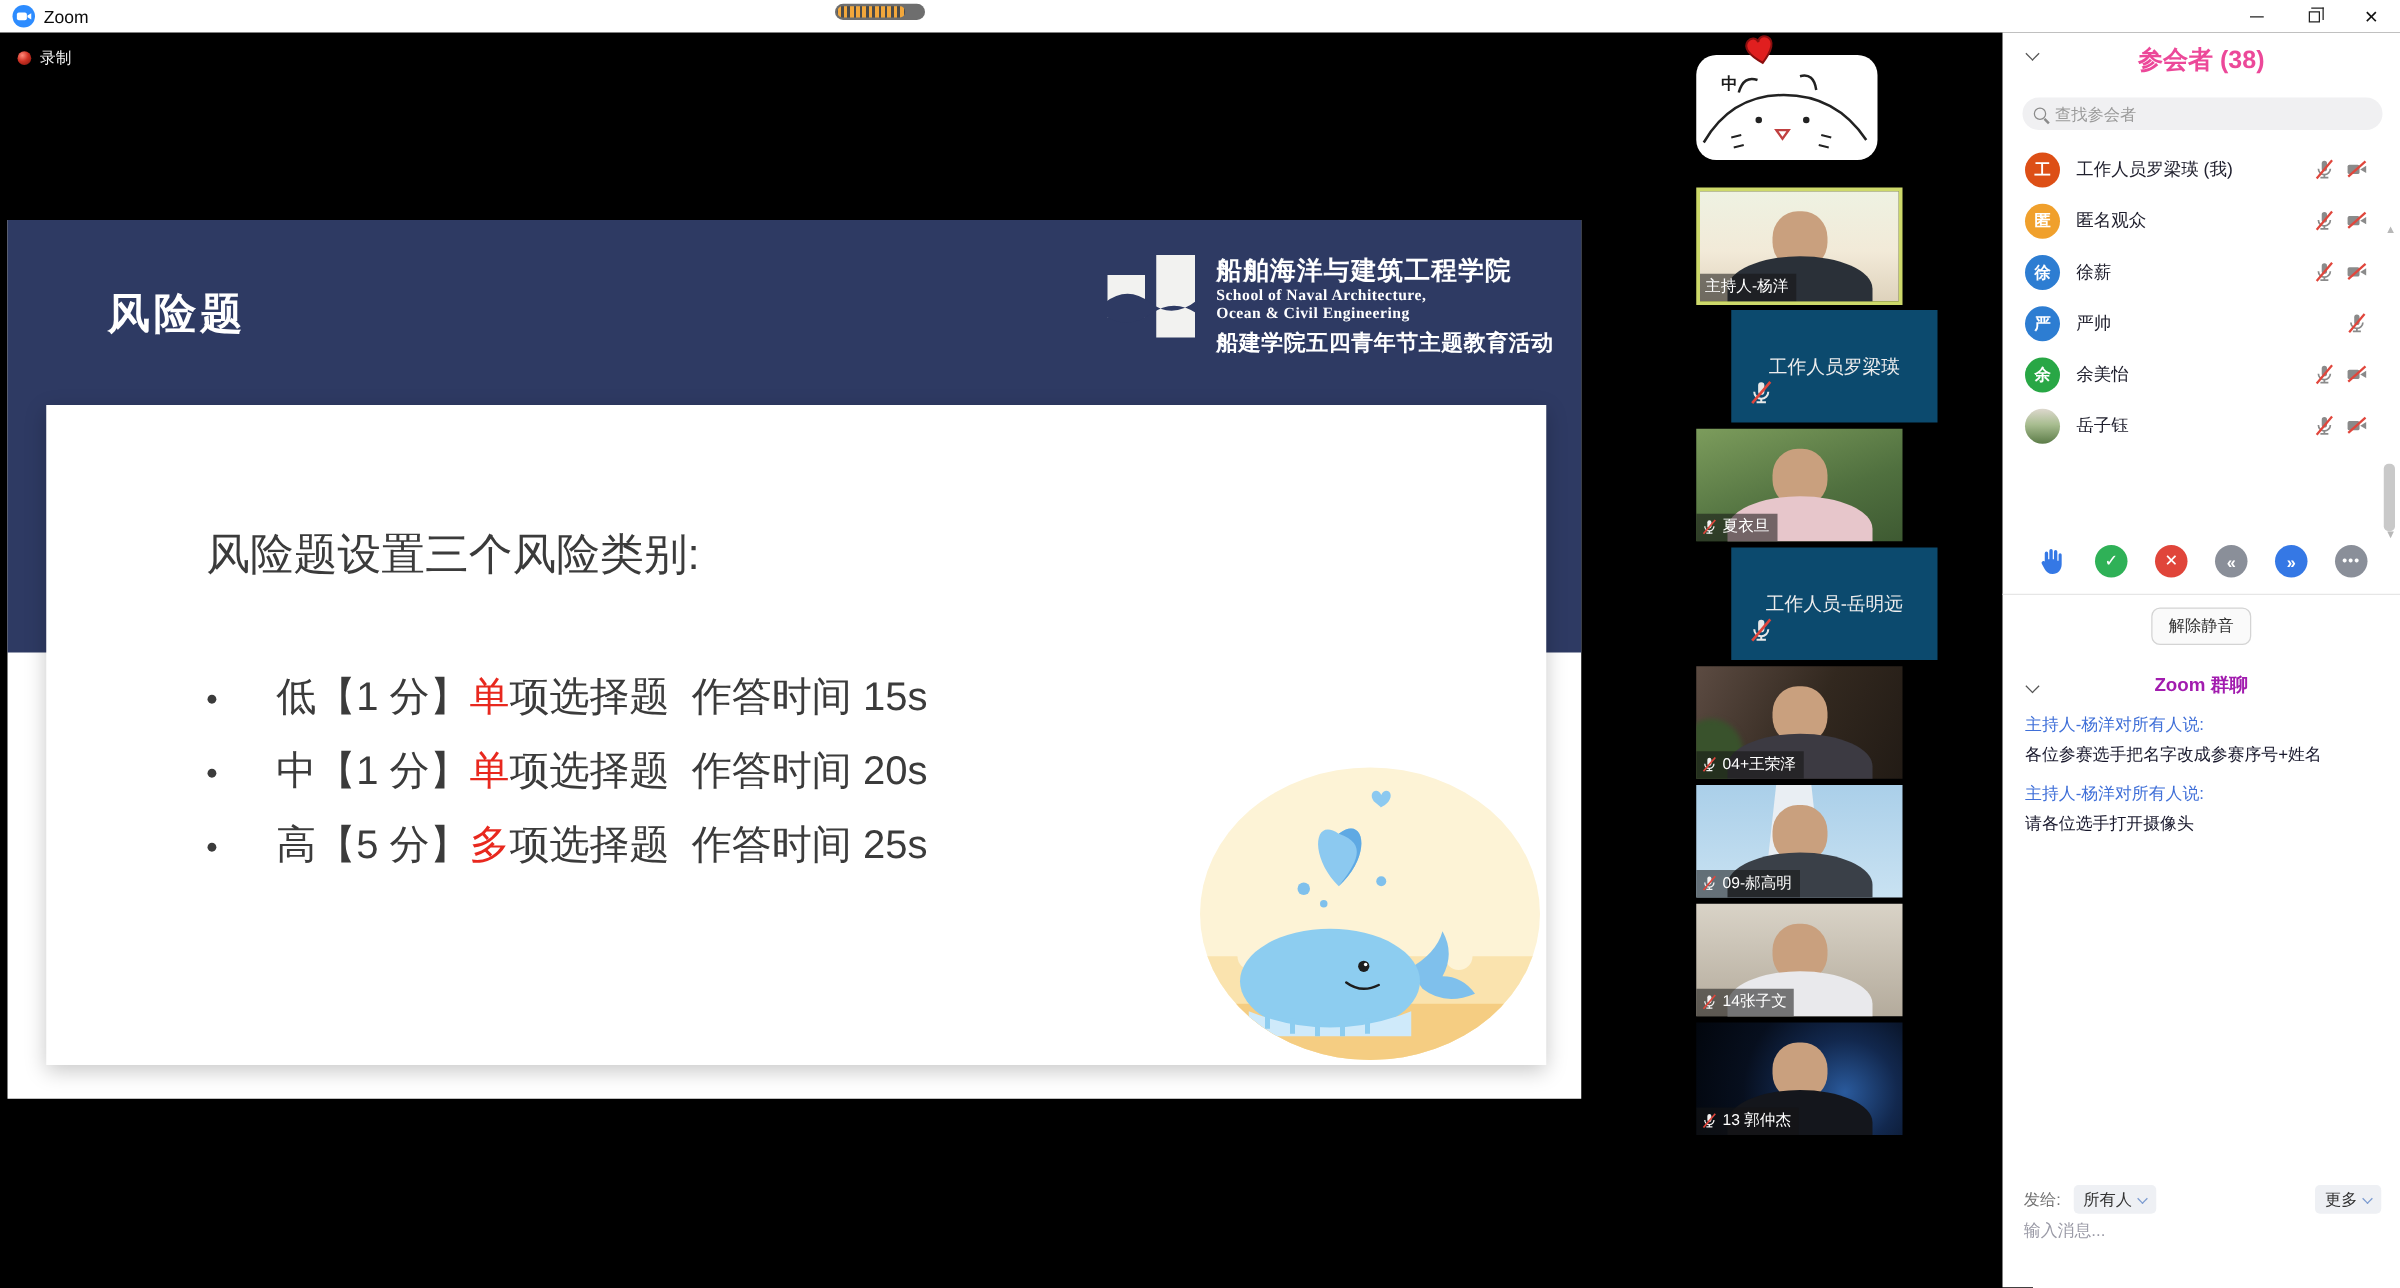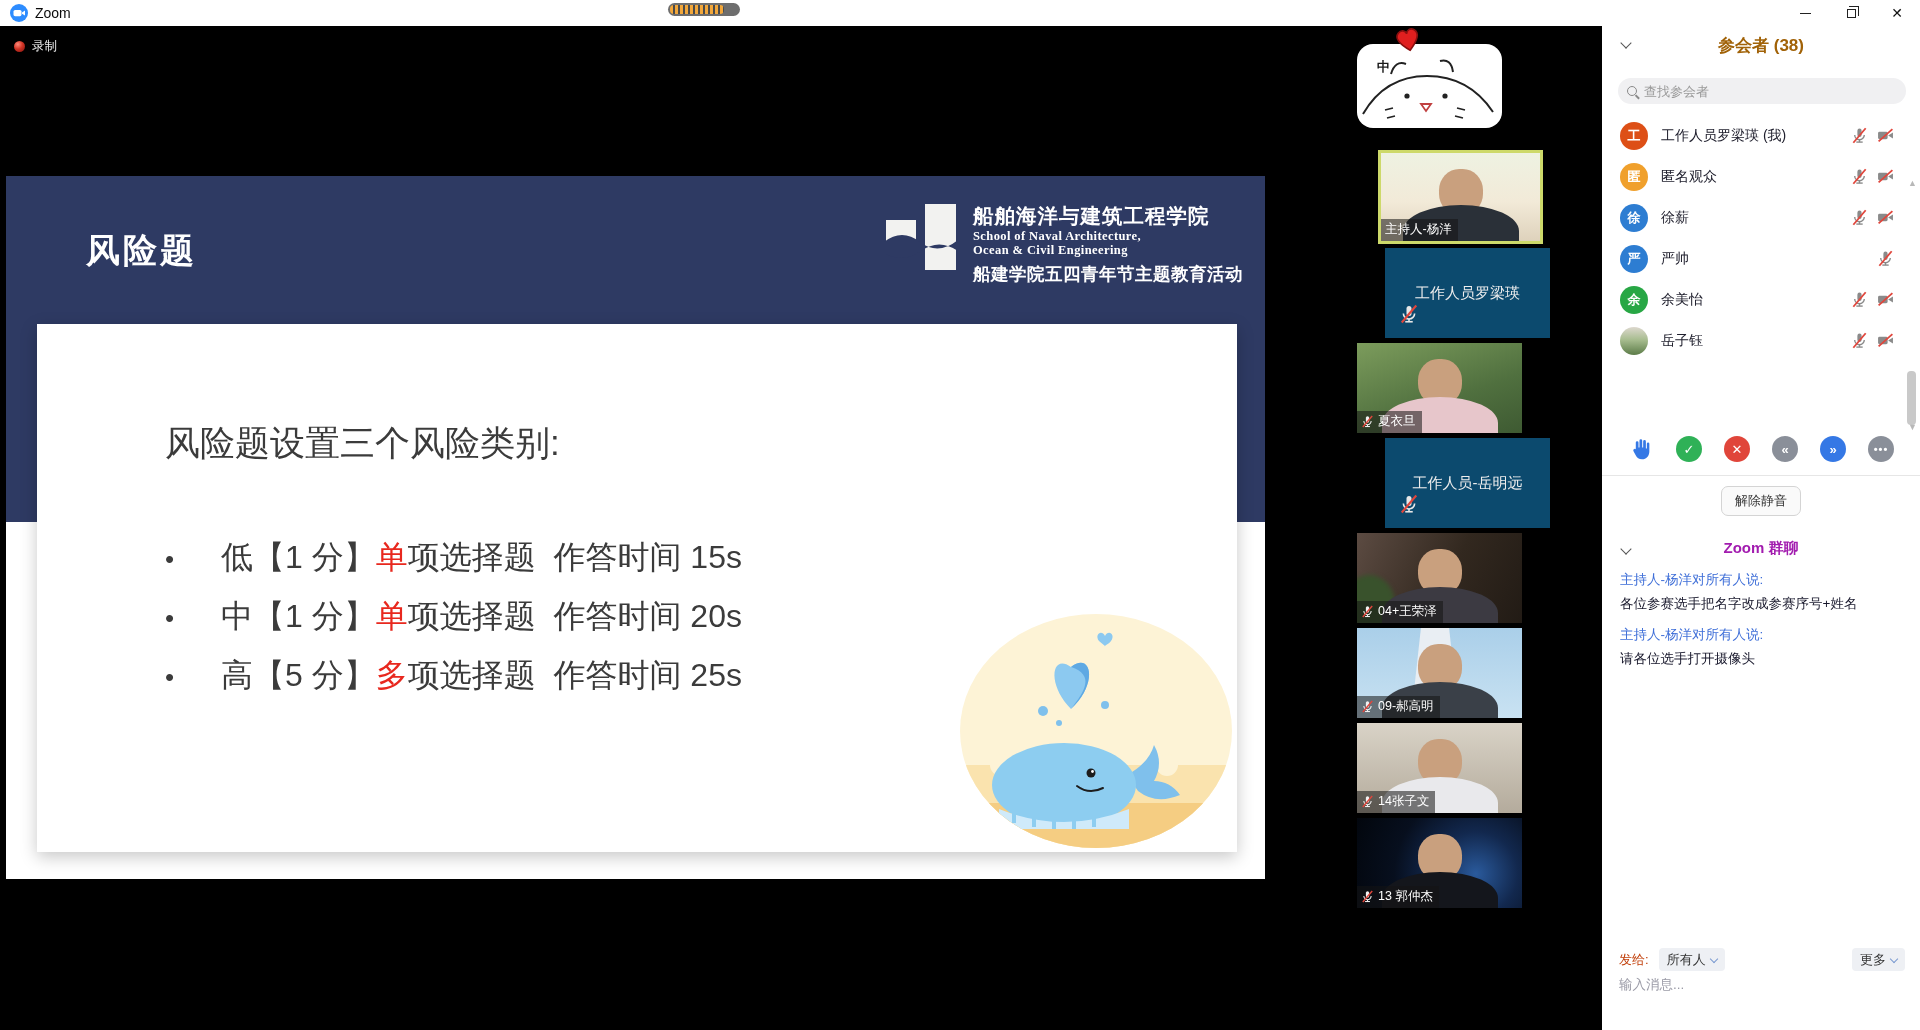--- a/index.html
+++ b/index.html
@@ -47,21 +47,21 @@
   .bullets li { display:flex; align-items:baseline; height:59px; font-size:32px; color:#3b3b3b; white-space:pre; }
   .bullets .dot { width:56px; font-size:26px; color:#3b3b3b; }
   .bullets .red { color:#e8281e; }
   .whale { position:absolute; left:922px; top:289px; width:275px; height:236px; }
 
   
   .vtile { position:absolute; left:1357px; width:165px; height:90px; background:#1d1d1d; overflow:hidden; }
   .cat-tile { position:absolute; left:1357px; top:18px; width:145px; height:84px; background:#fff; border-radius:16px; z-index:8; overflow:hidden; }
   .cat-flag { position:absolute; left:20px; top:14px; font-size:13px; font-weight:bold; color:#1a1a1a; }
   .heart { position:absolute; left:1394px; top:0px; width:28px; height:28px; z-index:9; transform:rotate(-12deg); }
-  .host-tile { border:3px solid #cdd96a; height:94px;margin-left:21px; }
+  .host-tile { border:3px solid #cdd96a; height:94px; }
   .bg-host { background:linear-gradient(180deg,#eef2e2 0%,#f2ead8 55%,#ded2bc 100%); }
   .bg-dark { background:#0c4a6e;margin-left:28px; }
   .bg-foliage { background:linear-gradient(160deg,#7c9c5c 0%,#50703f 60%,#3e5a32 100%); }
   .bg-dim-room { background:linear-gradient(115deg,#5c4b42 0%,#32281f 55%,#221b15 100%); }
   .bg-bridge { background:linear-gradient(180deg,#aacfe9 0%,#c9e2f2 100%); }
   .bg-room { background:linear-gradient(180deg,#d9d3c7 0%,#b4ab9c 100%); }
   .bg-space { background:radial-gradient(circle at 72% 62%, #2a5a9c 0%, #12284e 32%, #070f1e 62%, #02060d 100%); }
   .bg-bridge::before { content:''; position:absolute; left:56px; top:0; width:44px; height:72px; background:#e9eef3; clip-path:polygon(18% 0,82% 0,100% 100%,0 100%); }
   .bg-dim-room::before { content:''; position:absolute; left:-14px; bottom:-10px; width:52px; height:58px; border-radius:50%; background:#39522c; filter:blur(2px); }
   .sil-head { position:absolute; left:50%; transform:translateX(-50%); top:16px; width:44px; height:46px; border-radius:46%; background:#c9a07e; }
@@ -70,21 +70,21 @@
   .vlabel { position:absolute; left:0; bottom:0; display:flex; align-items:center; gap:0; z-index:3; }
   .vchip { display:flex; align-items:center; gap:4px; background:rgba(20,20,20,0.55); color:#fff; font-size:12.5px; padding:2px 6px 3px 4px; }
   .corner-mic { position:absolute; left:7px; bottom:7px; width:20px; height:20px; z-index:3; }
   .icon-s { width:13px; height:13px; }
 
   
   .panel { position:relative; width:318px; height:1004px; background:#fff; font-size:14px; }
   .chev { display:inline-block; width:8px; height:8px; border-left:1.6px solid #555; border-bottom:1.6px solid #555; transform:rotate(-45deg); }
   .panel-header { position:absolute; top:0; left:0; right:0; height:50px; }
   .panel-header .chev { position:absolute; left:20px; top:13px; }
-  .panel-title { position:absolute; left:0; right:0; top:8px; text-align:center; font-size:17px; font-weight:bold; color:#a16207; }
+  .panel-title { position:absolute; left:0; right:0; top:8px; text-align:center; font-size:20px; font-weight:bold; color:#ec4899; }
   .search-box { position:absolute; top:52px; left:16px; width:288px; height:26px; background:#f0f0f2; border-radius:13px; display:flex; align-items:center; padding:0 9px; gap:7px; }
   .mag { width:10px; height:10px; border:1.5px solid #8a8a8a; border-radius:50%; position:relative; flex:none; }
   .mag::after { content:''; position:absolute; width:5px; height:1.5px; background:#8a8a8a; transform:rotate(45deg); right:-4px; bottom:-2px; }
   .search-box input { border:none; outline:none; background:transparent; font-size:13px; color:#333; width:230px; font-family:inherit; }
   .search-box input::placeholder { color:#9a9a9a; }
   .plist { position:absolute; top:89px; left:0; width:306px; }
   .prow { height:41px; display:flex; align-items:center; padding:0 14px 0 18px; }
   .avatar { width:28px; height:28px; border-radius:50%; color:#fff; font-size:13px; font-weight:bold; display:flex; align-items:center; justify-content:center; flex:none; margin-right:13px; }
   .avatar.photo-warm { background:radial-gradient(circle at 45% 38%, #e8bb90 0%, #c08a5a 45%, #7a5030 100%); }
   .avatar.photo-field { background:linear-gradient(180deg,#ddd8ce 0%,#a8bd90 45%,#5c7c48 100%); }
@@ -100,21 +100,21 @@
   .divider { position:absolute; left:0; right:0; height:0; border-top:1px solid #e6e6e6; }
   .unmute-btn { position:absolute; top:460px; left:50%; transform:translateX(-50%); background:#fafafa; border:1px solid #d4d4d4; border-radius:7px; padding:5px 13px; font-size:13px; color:#333; font-family:inherit; }
   .chat-header { position:absolute; top:510px; left:0; right:0; height:30px; }
   .chat-header .chev { position:absolute; left:20px; top:9px; }
   .chat-title { position:absolute; left:0; right:0; top:3px; text-align:center; font-size:15px; font-weight:bold; color:#a21caf; }
   .chat-msgs { position:absolute; top:545px; left:18px; right:16px; }
   .msg { margin-bottom:13px; }
   .msg-sender { color:#3f6fd8; font-size:13.5px; margin-bottom:6px; }
   .msg-text { color:#17172b; font-size:13.5px; line-height:1.35; }
   .send-row { position:absolute; top:922px; left:17px; right:15px; display:flex; align-items:center; }
-  .send-label { font-size:13px; color:#c2410c; }
+  .send-label { font-size:13px; color:#737373; }
   .chip { display:inline-flex; align-items:center; gap:5px; background:#eef0f4; border-radius:4px; padding:2.5px 8px; font-size:13px; color:#333; margin-left:10px; }
   .chip .chev { width:6px; height:6px; border-color:#7a9ad0; margin-top:-2px; }
   .chip.right { margin-left:auto; }
   .input-row { position:absolute; top:950px; left:17px; right:15px; }
   .input-row input { border:none; outline:none; width:100%; font-size:13.5px; color:#333; font-family:inherit; }
   .input-row input::placeholder { color:#9a9aa6; }
 </style>
 </head>
 <body>
 

